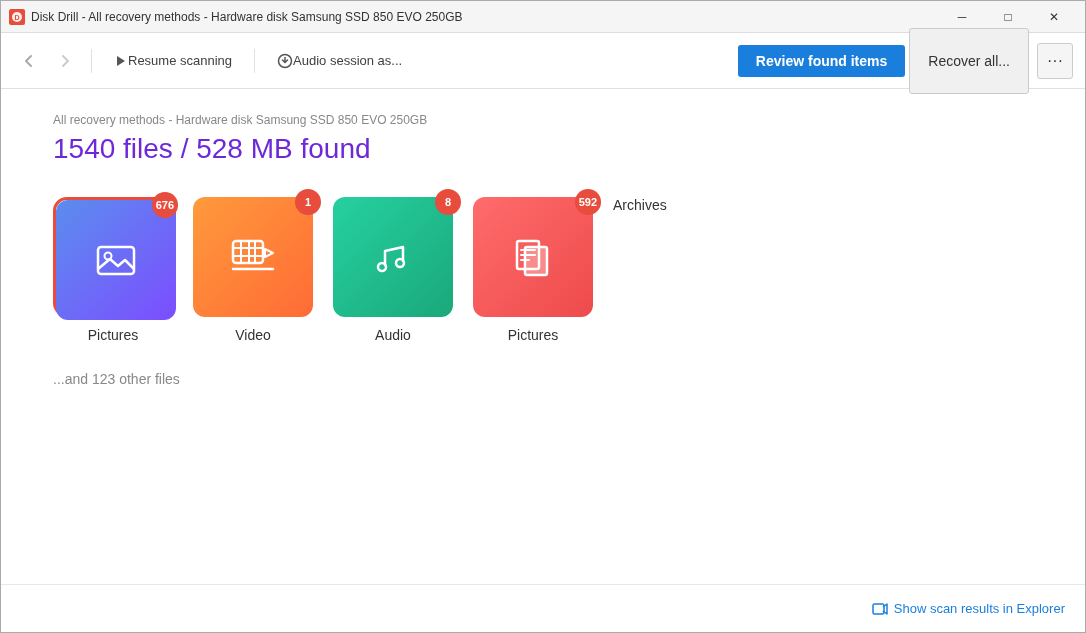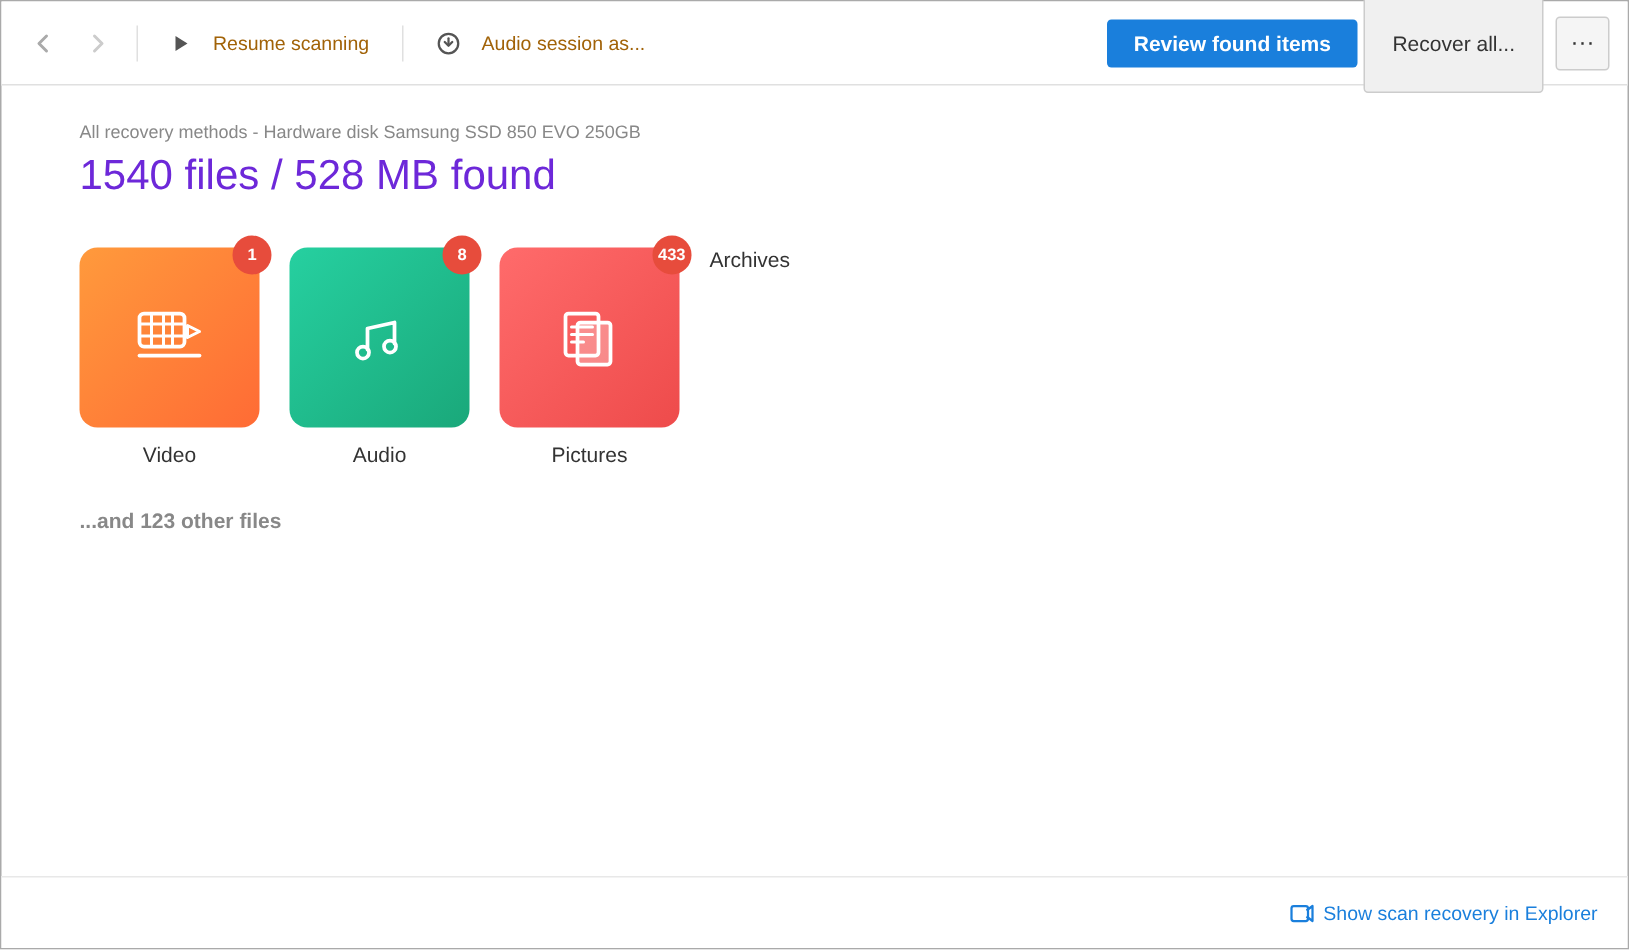--- a/index.html
+++ b/index.html
@@ -85,25 +85,25 @@
       color: #aaa;
       cursor: pointer;
       border-radius: 3px;
       font-size: 14px;
     }
     .toolbar-nav-btn.active { color: #333; }
     .toolbar-sep { width: 1px; height: 24px; background: #e0e0e0; margin: 0 6px; }
     .toolbar-text-btn {
       display: flex;
       align-items: center;
-      gap: 14px;
+      gap: 0;
       padding: 6px 12px;
       border: none;
       background: transparent;
-      color: #a16207;
+      color: #404040;
       font-size: 13px;
       cursor: pointer;
       border-radius: 3px;
       text-align: right;
     }
     .toolbar-spacer { flex: 1; }
     .btn-primary {
       background: #1a7fdc;
       color: white;
       border: none;
@@ -207,21 +207,20 @@
       padding: 0 4px;
     }
     .category-label {
       font-size: 14px;
       color: #333;
     }
     .other-files {
       font-size: 14px;
       color: #888;
       margin-top: 4px;
-      font-weight: bold;
     }
 
     
     .footer {
       height: 48px;
       display: flex;
       align-items: center;
       justify-content: flex-end;
       padding: 0 20px;
       border-top: 1px solid #e8e8e8;
@@ -239,20 +238,34 @@
     }
 
     
     .icon-svg { width: 52px; height: 52px; }
   </style>
 </head>
 <body>
 
 <div class="window">
 
+  <div class="titlebar">
+    <div class="titlebar-icon">
+      <svg width="12" height="12" viewBox="0 0 12 12">
+        <circle cx="6" cy="6" r="5" fill="white" opacity="0.9"></circle>
+        <text x="6" y="9" text-anchor="middle" font-size="7" fill="#e74c3c" font-weight="bold">D</text>
+      </svg>
+    </div>
+    <span class="titlebar-title">Disk Drill - All recovery methods - Hardware disk Samsung SSD 850 EVO 250GB</span>
+    <div class="titlebar-controls">
+      <button class="titlebar-btn">─</button>
+      <button class="titlebar-btn">□</button>
+      <button class="titlebar-btn close">✕</button>
+    </div>
+  </div>
 
   <div class="toolbar">
     <button class="toolbar-nav-btn">
       <svg width="14" height="14" viewBox="0 0 14 14" fill="none">
         <path d="M9 2L4 7L9 12" stroke="#aaa" stroke-width="2" stroke-linecap="round" stroke-linejoin="round"></path>
       </svg>
     </button>
     <button class="toolbar-nav-btn active">
       <svg width="14" height="14" viewBox="0 0 14 14" fill="none">
         <path d="M5 2L10 7L5 12" stroke="#ccc" stroke-width="2" stroke-linecap="round" stroke-linejoin="round"></path>
@@ -279,20 +292,33 @@
     <button class="btn-secondary">Recover all...</button>
     <button class="btn-more">···</button>
   </div>
 
   <div class="content">
     <div class="breadcrumb">All recovery methods - Hardware disk Samsung SSD 850 EVO 250GB</div>
     <div class="main-title">1540 files / 528 MB found</div>
 
     <div class="categories">
 
+      <div class="category-item">
+        <div class="category-icon-wrap selected">
+          <div class="category-icon pictures">
+            <svg class="icon-svg" viewBox="0 0 52 52" fill="none">
+              <rect x="8" y="13" width="36" height="27" rx="3" stroke="white" stroke-width="2.5" fill="none"></rect>
+              <circle cx="18" cy="22" r="3.5" stroke="white" stroke-width="2" fill="none"></circle>
+              <path d="M8 35L20 25L28 32L35 26L44 35" stroke="white" stroke-width="2.5" stroke-linejoin="round" fill="none"></path>
+            </svg>
+          </div>
+          <div class="badge">676</div>
+        </div>
+        <span class="category-label">Pictures</span>
+      </div>
 
       <div class="category-item">
         <div class="category-icon-wrap">
           <div class="category-icon video">
             <svg class="icon-svg" viewBox="0 0 52 52" fill="none">
               <rect x="6" y="10" width="30" height="22" rx="3" stroke="white" stroke-width="2.5" fill="none"></rect>
               <line x1="6" y1="17" x2="36" y2="17" stroke="white" stroke-width="2"></line>
               <line x1="6" y1="25" x2="36" y2="25" stroke="white" stroke-width="2"></line>
               <line x1="14" y1="10" x2="14" y2="32" stroke="white" stroke-width="2"></line>
               <line x1="22" y1="10" x2="22" y2="32" stroke="white" stroke-width="2"></line>
@@ -324,36 +350,36 @@
         <div class="category-icon-wrap">
           <div class="category-icon documents">
             <svg class="icon-svg" viewBox="0 0 52 52" fill="none">
               <rect x="10" y="10" width="22" height="28" rx="2" stroke="white" stroke-width="2.5" fill="none"></rect>
               <rect x="18" y="16" width="22" height="28" rx="2" stroke="white" stroke-width="2.5" fill="rgba(255,255,255,0.3)"></rect>
               <line x1="14" y1="19" x2="28" y2="19" stroke="white" stroke-width="2" stroke-linecap="round"></line>
               <line x1="14" y1="24" x2="28" y2="24" stroke="white" stroke-width="2" stroke-linecap="round"></line>
               <line x1="14" y1="29" x2="22" y2="29" stroke="white" stroke-width="2" stroke-linecap="round"></line>
             </svg>
           </div>
-          <div class="badge">433</div>
+          <div class="badge">592</div>
         </div>
         <span class="category-label">Pictures</span>
       </div>
 
       <div class="category-item">
         <span class="category-label">Archives</span>
       </div>
 
     </div>
 
     <div class="other-files">...and 123 other files</div>
   </div>
 
   <div class="footer">
     <a class="show-results-link" href="#">
       <svg width="16" height="16" viewBox="0 0 16 16" fill="none">
         <rect x="1" y="3" width="11" height="10" rx="1.5" stroke="#1a7fdc" stroke-width="1.5" fill="none"></rect>
         <path d="M11 6L15 3V13L11 10" stroke="#1a7fdc" stroke-width="1.5" stroke-linejoin="round" fill="none"></path>
       </svg>
-      <span>Show scan recovery in Explorer</span>
+      <span>Show scan results in Explorer</span>
     </a>
   </div>
 </div>
 
 </body></html>

